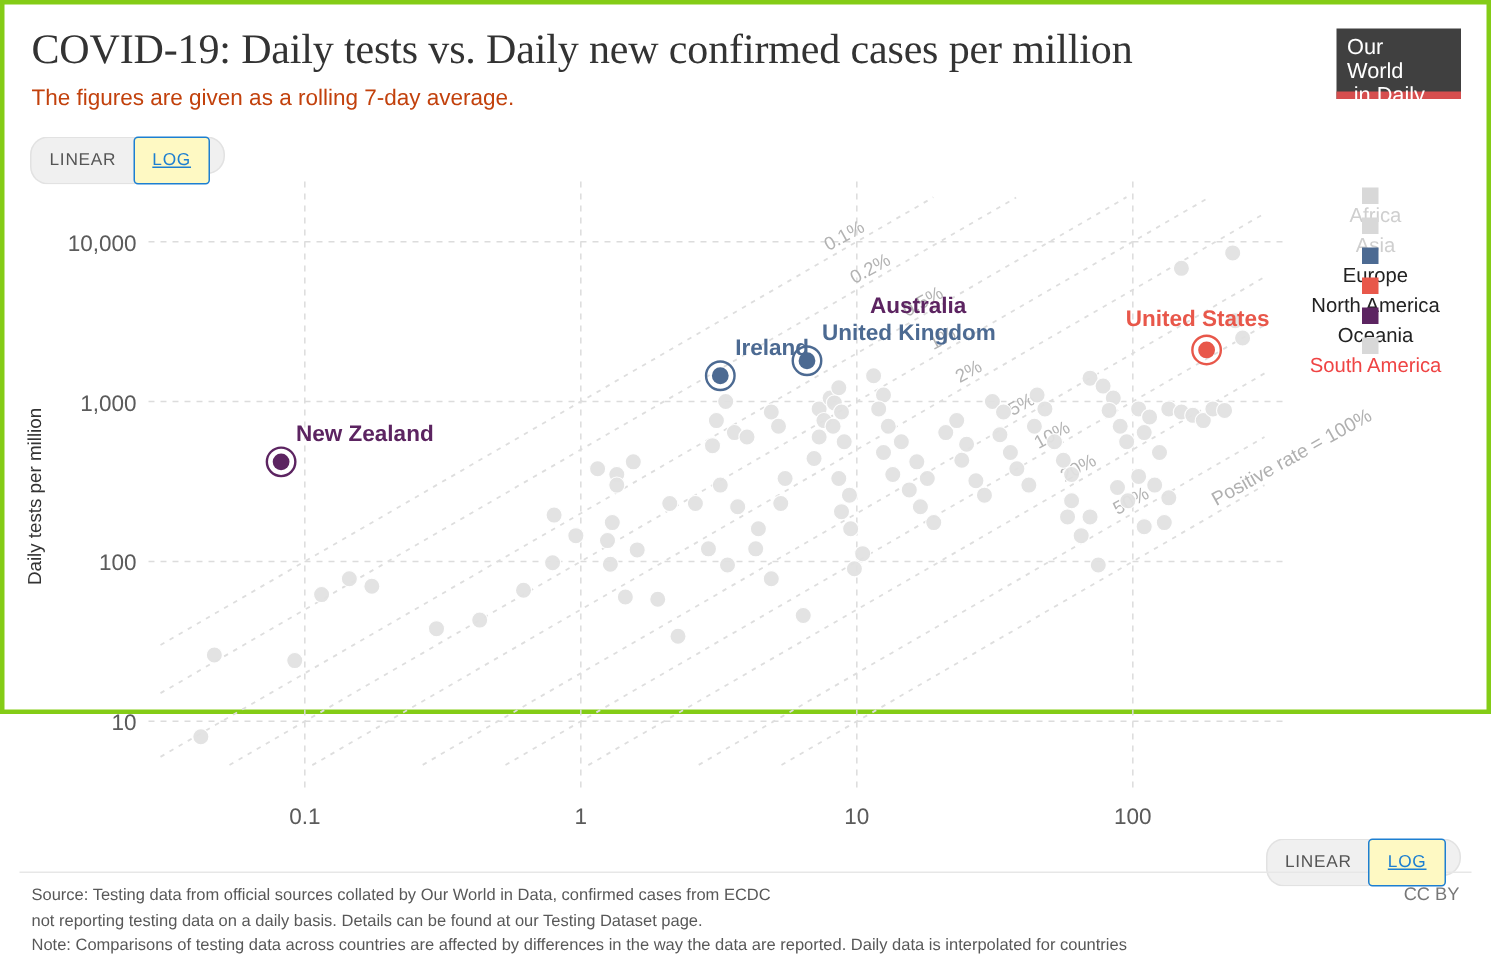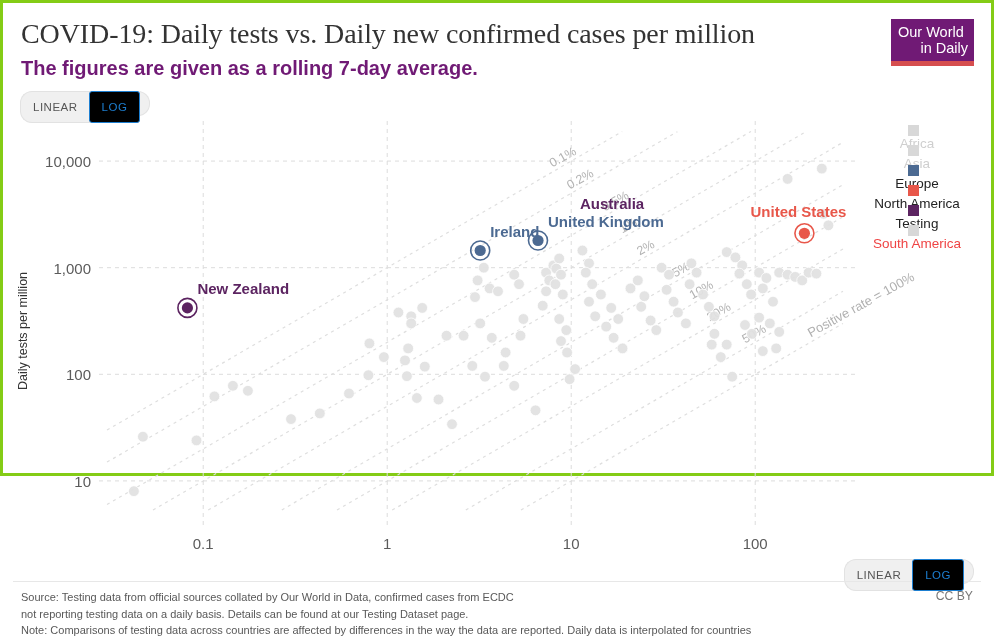--- a/index.html
+++ b/index.html
@@ -14,28 +14,28 @@
   #root{position:relative;width:994px;height:476px;box-sizing:border-box;border:3px solid #84cc16;}
 
   
   .header{position:absolute;left:18px;top:14px;right:18px;}
   .chart-title{
     font-family:"Liberation Serif", serif;
     font-size:28px;line-height:34px;font-weight:400;color:#333333;
     letter-spacing:-0.1px;margin:0;white-space:nowrap;
   }
   .chart-subtitle{
-    font-size:20px;color:#701a75;margin-top:6px;font-weight:700;
+    font-size:15px;color:#c2410c;margin-top:6px;font-weight:400;
   }
 
   
   .owid-logo{
     position:absolute;right:17px;top:16px;width:83px;height:47px;
-    background:#701a75;box-sizing:border-box;
-    padding:5px 0 0 7px;border-bottom:5px solid #d64e4e;
+    background:#404040;box-sizing:border-box;
+    padding:5px 18px 0 7px;border-bottom:5px solid #d64e4e;
   }
   .owid-logo .l1,.owid-logo .l2{
     color:#fff;font-size:14.5px;line-height:16px;font-weight:400;
     font-family:"Liberation Sans", sans-serif;
   }
   .owid-logo .l2{text-align:right;padding-right:6px;}
 
   
   .toggle{
     position:absolute;display:flex;align-items:stretch;height:23px;
@@ -44,22 +44,22 @@
   .toggle .seg{
     display:flex;align-items:center;justify-content:center;
     font-size:11.5px;letter-spacing:0.5px;font-weight:400;
     padding:15px 12px;box-sizing:border-box;height:23px;
   }
   .toggle .seg.off{
     background:#f0f0f0;color:#555;border:1px solid #e2e2e2;
     border-right:none;border-radius:12px 0 0 12px;
   }
   .toggle .seg.on{
-    background:#000000;color:#1d7fd1;border:1px solid #1d7fd1;
-    border-radius:3px;position:relative;z-index:2;margin-left:-1px;
+    background:#fef9c3;color:#1d7fd1;border:1px solid #1d7fd1;
+    border-radius:3px;position:relative;z-index:2;margin-left:-1px;text-decoration:underline;
   }
   .toggle .cap{
     width:12px;height:23px;background:#f0f0f0;border:1px solid #e2e2e2;
     border-left:none;border-radius:0 12px 12px 0;margin-left:-3px;
   }
   #toggle-top{left:17px;top:88px;}
   #toggle-bottom{right:17px;top:556px;}
 
   
   .plot-wrap{position:absolute;left:0;top:110px;width:994px;height:440px;}
@@ -333,21 +333,21 @@
       <div class="legend-row">
         <span class="legend-sw" style="background: rgb(76, 106, 146);"></span>
         <span class="legend-tx" style="color: rgb(34, 34, 34);">Europe</span>
       </div>
       <div class="legend-row">
         <span class="legend-sw" style="background: rgb(232, 87, 74);"></span>
         <span class="legend-tx" style="color: rgb(34, 34, 34);">North America</span>
       </div>
       <div class="legend-row">
         <span class="legend-sw" style="background: rgb(92, 36, 97);"></span>
-        <span class="legend-tx" style="color: rgb(34, 34, 34);">Testing</span>
+        <span class="legend-tx" style="color: rgb(34, 34, 34);">Oceania</span>
       </div>
       <div class="legend-row">
         <span class="legend-sw" style="background: rgb(216, 216, 216);"></span>
         <span class="legend-tx" style="color: #ef4444;">South America</span>
       </div>
     </div>
 
   <div class="divider"></div>
   <div class="footer">
     <div class="foot-line">Source: Testing data from official sources collated by Our World in Data, confirmed cases from ECDC</div>

